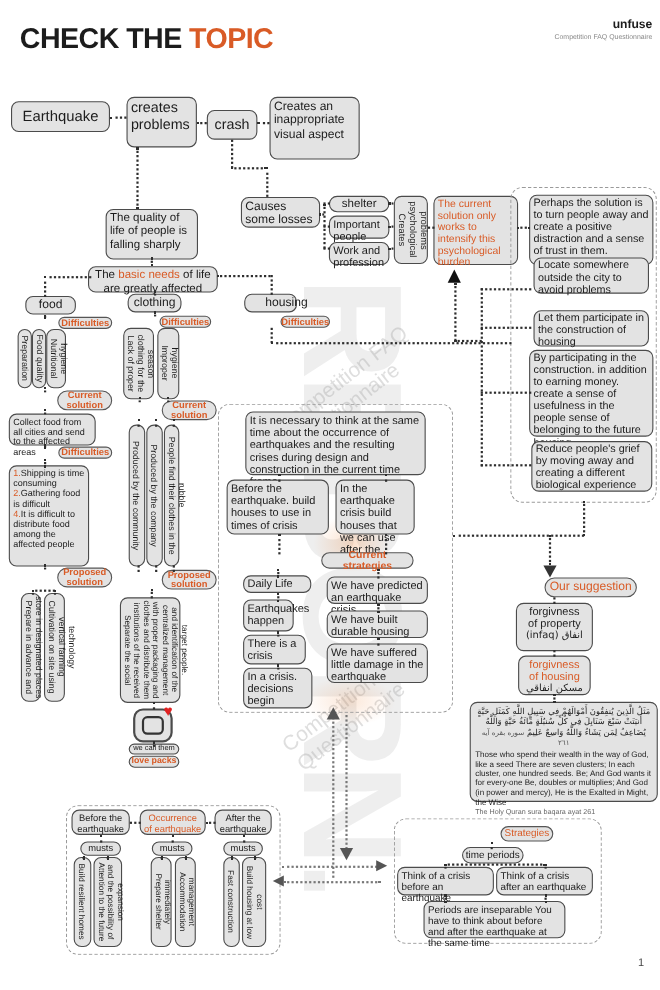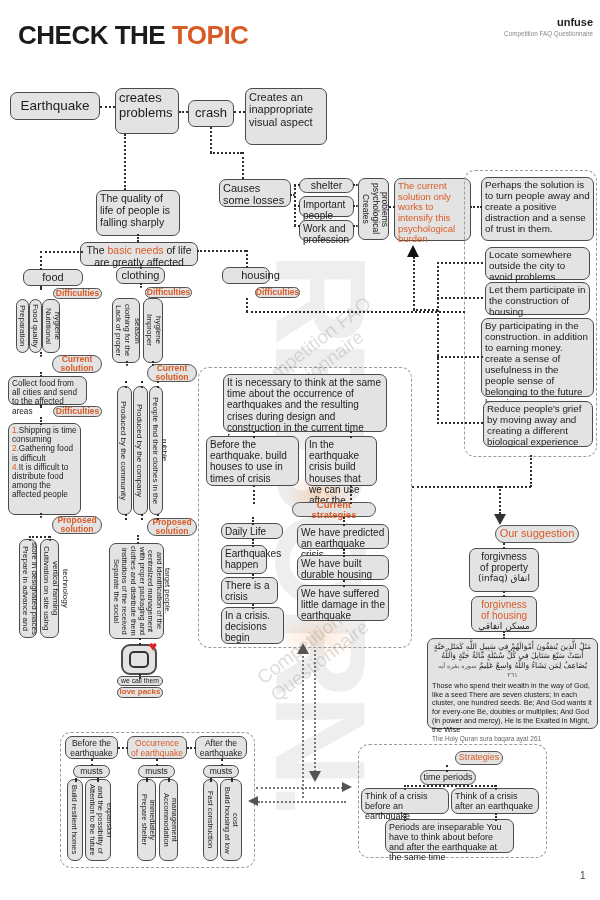--- a/index.html
+++ b/index.html
@@ -56,26 +56,26 @@
 </div>
 <div class="bx blk" style="left:219px;top:179px;width:72px;height:28px;font-size:11px;">Causes some losses</div>
 <div class="bx pill" style="left:299px;top:178px;width:55px;height:15px;font-size:10.5px;padding:0;">shelter</div>
 <div class="bx blk" style="left:299px;top:196px;width:55px;height:21px;font-size:10px;">Important people</div>
 <div class="bx blk" style="left:299px;top:220px;width:55px;height:21px;font-size:10px;">Work and profession</div>
 <div class="bx vbox" style="left:358px;top:178px;width:31px;height:62px;font-size:8.5px;">Creates psychological problems</div>
 <div class="bx blk orange" style="left:394px;top:178px;width:77px;height:63px;font-size:9.5px;">The current solution only works to intensify this psychological burden</div>
 
 <div class="dashc" style="left:464px;top:170px;width:133px;height:287px;"></div>
 <div class="bx blk" style="left:481px;top:177px;width:113px;height:64px;font-size:9.8px;">Perhaps the solution is to turn people away and create a positive distraction and a sense of trust in them.</div>
-<div class="bx blk" style="left:485px;top:247px;width:105px;height:33px;font-size:9.8px;">Locate somewhere outside the city to avoid problems</div>
+<div class="bx blk" style="left:485px;top:234px;width:105px;height:33px;font-size:9.8px;">Locate somewhere outside the city to avoid problems</div>
 <div class="bx blk" style="left:485px;top:282px;width:105px;height:33px;font-size:9.8px;">Let them participate in the construction of housing</div>
 <div class="bx blk" style="left:481px;top:318px;width:113px;height:79px;font-size:9.8px;">By participating in the construction. in addition to earning money. create a sense of usefulness in the people sense of belonging to the future housing</div>
 <div class="bx blk" style="left:483px;top:401px;width:110px;height:46px;font-size:9.8px;">Reduce people's grief by moving away and creating a different biological experience</div>
 
-<div class="bx" style="left:23px;top:269px;width:60px;height:17px;font-size:11px;text-align:right;">food</div>
+<div class="bx" style="left:23px;top:269px;width:46px;height:17px;font-size:11px;text-align:right;">food</div>
 <div class="badge" style="left:21px;top:288px;width:49px;height:11px;">Difficulties</div>
 <div class="bx vbox" style="left:16px;top:299px;width:13px;height:54px;">Preparation</div>
 <div class="bx vbox" style="left:29px;top:299px;width:13px;height:54px;">Food quality</div>
 <div class="bx vbox" style="left:42px;top:299px;width:18px;height:54px;">Nutritional hygiene</div>
 <div class="badge" style="left:20px;top:355px;width:50px;height:18px;">Current solution</div>
 <div class="bx blk" style="left:8px;top:376px;width:79px;height:29px;font-size:8.2px;">Collect food from all cities and send to the affected areas</div>
 <div class="badge" style="left:21px;top:406px;width:49px;height:11px;">Difficulties</div>
 <div class="bx blk" style="left:8px;top:423px;width:73px;height:92px;font-size:8.2px;">
   <div><span class="orange">1.</span><span>Shipping is time consuming</span></div>
   <div><span class="orange">2.</span><span>Gathering food is difficult</span></div>

